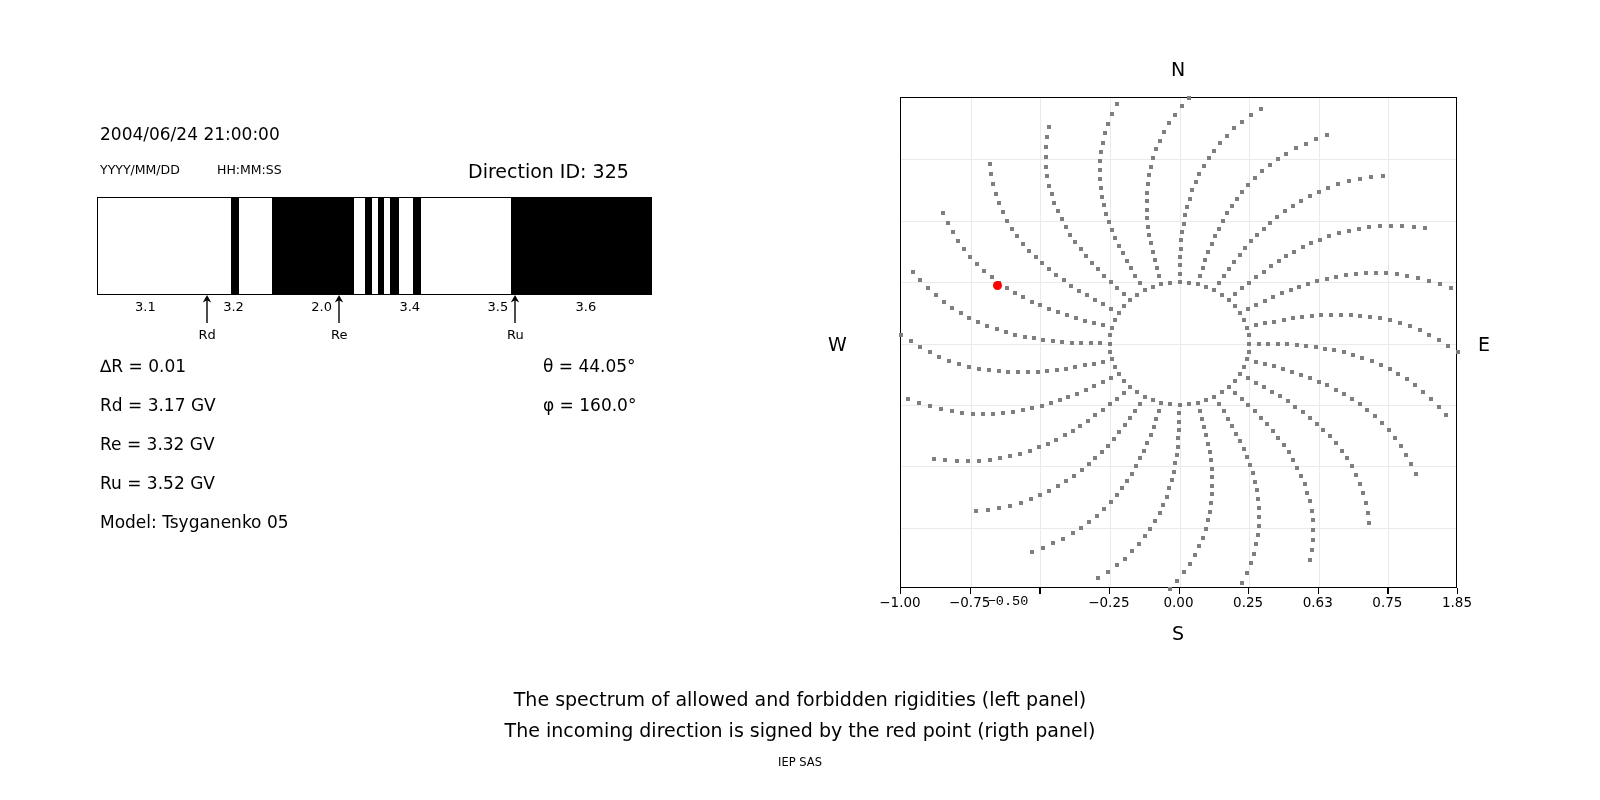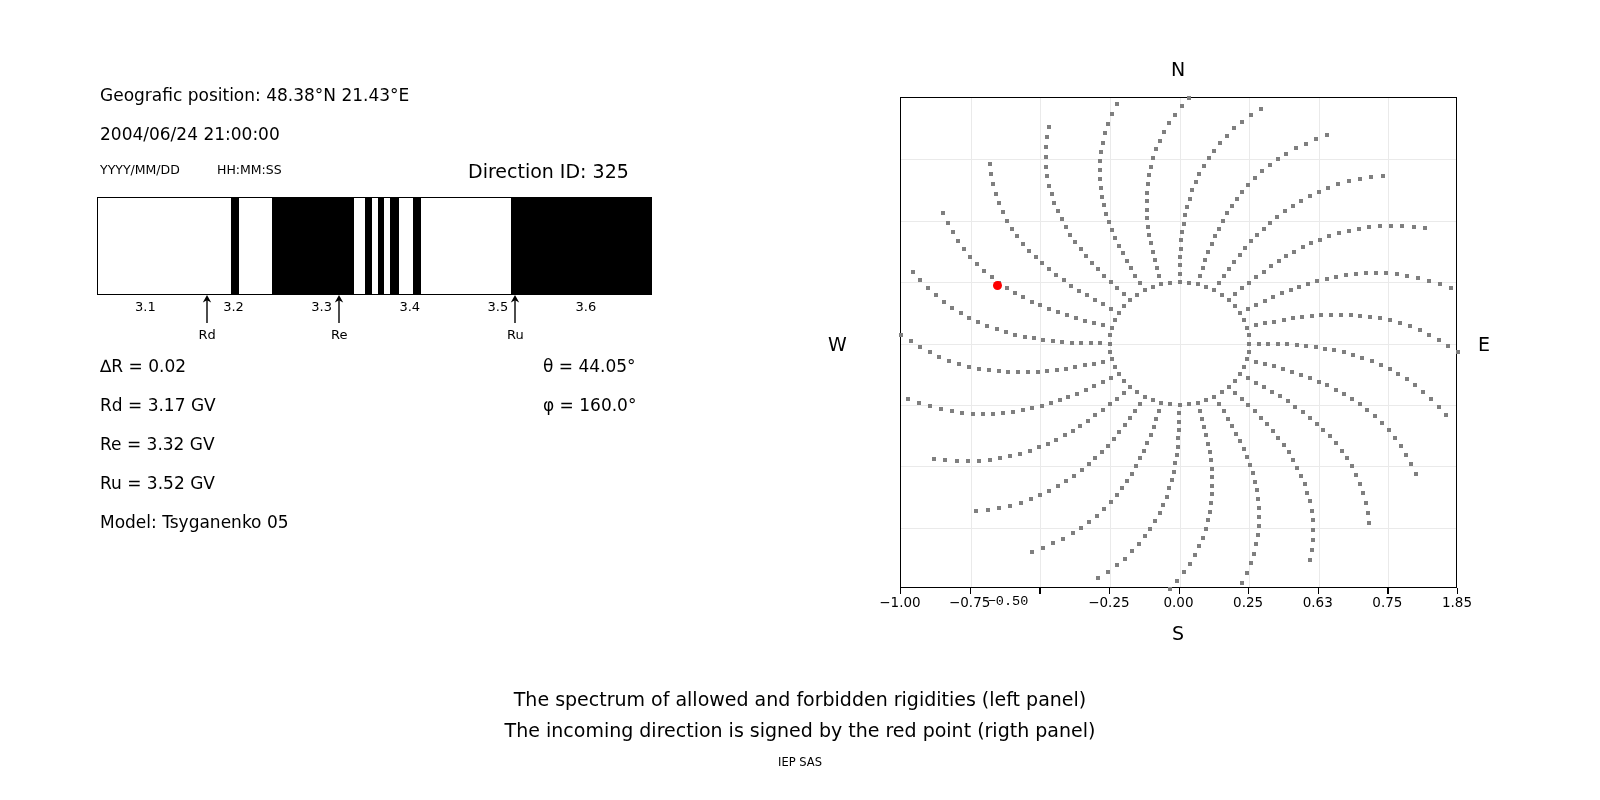--- a/index.html
+++ b/index.html
@@ -54,21 +54,20 @@
   .caption{position:absolute;width:1600px;text-align:center;font-size:19px;}
   #caption-1{top:688px;}
   #caption-2{top:719px;}
   #footer{top:755px;font-size:11.5px;}
 </style>
 </head>
 <body>
 
 <div class="abs" id="left-panel">
 
-  <div class="abs info-line" id="geo-position">Geografic position: 48.38°N 21.43°E</div>
 
   <div class="abs info-line" id="datetime">2004/06/24 21:00:00</div>
 
   <div class="abs" id="date-format">YYYY/MM/DD</div>
 
   <div class="abs" id="time-format">HH:MM:SS</div>
 
   <div class="abs" id="direction-id">Direction ID: 325</div>
 
   <div class="abs" id="spectrum-bar">
@@ -76,42 +75,42 @@
       <div class="band" style="left: 173.548px; width: 82.369px;"></div>
       <div class="band" style="left: 266.929px; width: 7.04762px;"></div>
       <div class="band" style="left: 279.702px; width: 6.60714px;"></div>
       <div class="band" style="left: 291.595px; width: 9.69048px;"></div>
       <div class="band" style="left: 315.381px; width: 7.92857px;"></div>
       <div class="band" style="left: 413.167px; width: 141.833px;"></div>
     </div>
   <div class="abs" id="spectrum-axis">
       <div class="tick-label" style="left: 48.4524px;">3.1</div>
       <div class="tick-label" style="left: 136.548px;">3.2</div>
-      <div class="tick-label" style="left: 224.643px;">3.3</div>
+      <div class="tick-label" style="left: 224.643px;">2.0</div>
       <div class="tick-label" style="left: 312.738px;">3.4</div>
       <div class="tick-label" style="left: 400.833px;">3.5</div>
       <div class="tick-label" style="left: 488.929px;">3.6</div>
       <div class="marker-arrow" style="left: 110.119px;"><svg width="12" height="30" viewBox="0 0 12 30">
           <line x1="6" y1="29" x2="6" y2="5" stroke="#000" stroke-width="1.4"></line>
           <path d="M6 1 L10.2 8.5 L6 6.2 L1.8 8.5 Z" fill="#000"></path>
         </svg></div>
       <div class="marker-label" style="left: 110.119px;">Rd</div>
       <div class="marker-arrow" style="left: 242.262px;"><svg width="12" height="30" viewBox="0 0 12 30">
           <line x1="6" y1="29" x2="6" y2="5" stroke="#000" stroke-width="1.4"></line>
           <path d="M6 1 L10.2 8.5 L6 6.2 L1.8 8.5 Z" fill="#000"></path>
         </svg></div>
       <div class="marker-label" style="left: 242.262px;">Re</div>
       <div class="marker-arrow" style="left: 418.452px;"><svg width="12" height="30" viewBox="0 0 12 30">
           <line x1="6" y1="29" x2="6" y2="5" stroke="#000" stroke-width="1.4"></line>
           <path d="M6 1 L10.2 8.5 L6 6.2 L1.8 8.5 Z" fill="#000"></path>
         </svg></div>
       <div class="marker-label" style="left: 418.452px;">Ru</div>
     </div>
 
-  <div class="param param-col-left" style="top:356px">∆R = 0.02</div>
+  <div class="param param-col-left" style="top:356px">∆R = 0.01</div>
   <div class="param param-col-left" style="top:395px">Rd = 3.17 GV</div>
   <div class="param param-col-left" style="top:434px">Re = 3.32 GV</div>
   <div class="param param-col-left" style="top:473px">Ru = 3.52 GV</div>
   <div class="param param-col-left" style="top:512px">Model: Tsyganenko 05</div>
   <div class="param param-col-right" style="top:356px">θ = 44.05°</div>
   <div class="param param-col-right" style="top:395px">φ = 160.0°</div>
 </div>
 
 <div class="abs" id="polar-frame">
     <div class="grid-v" style="left: 69.625px;"></div>

